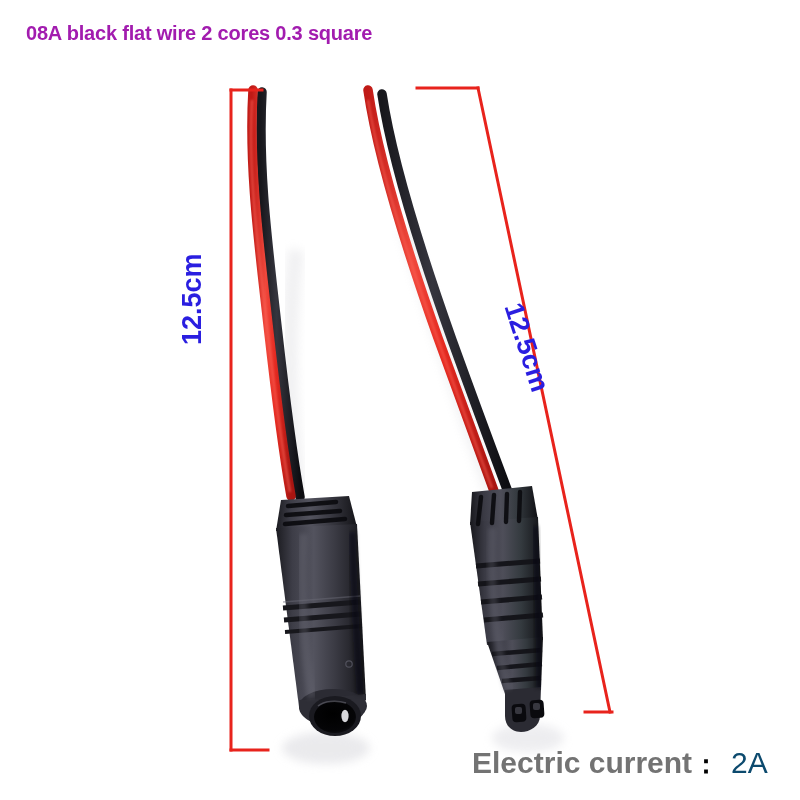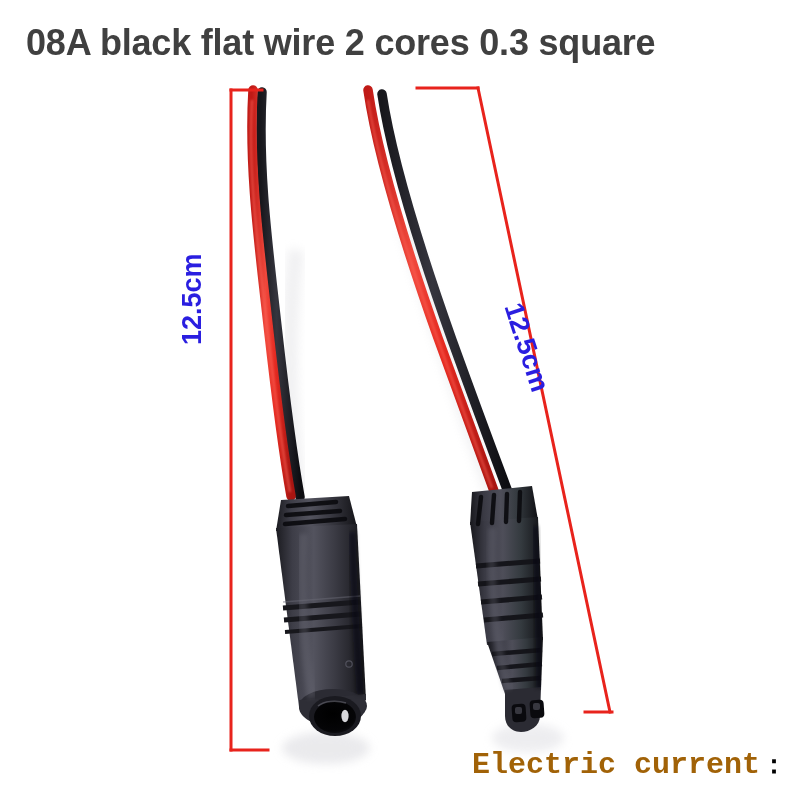--- a/index.html
+++ b/index.html
@@ -20,23 +20,23 @@
     left: 0;
     top: 0;
     width: 800px;
     height: 800px;
   }
   .title-text {
     position: absolute;
     left: 26px;
     top: 22px;
     font-family: "Liberation Sans", sans-serif;
-    font-size: 36px;
-    font-weight: bold;
-    color: #404040;
+    font-size: 20px;
+    font-weight: bold;
+    color: #a21caf;
     letter-spacing: -0.2px;
     white-space: nowrap;
   }
   .dim-label {
     position: absolute;
     font-family: "Liberation Sans", sans-serif;
     font-size: 27px;
     font-weight: bold;
     color: #2a1ee0;
     white-space: nowrap;
@@ -55,24 +55,24 @@
   }
   .footer-row {
     position: absolute;
     left: 472px;
     top: 746px;
     display: flex;
     align-items: baseline;
     white-space: nowrap;
   }
   .footer-label {
-    font-family: Liberation Mono, monospace;
+    font-family: Liberation Sans, sans-serif;
     font-size: 30px;
     font-weight: bold;
-    color: #a16207;
+    color: #737373;
   }
   .footer-colon {
     font-family: "Liberation Sans", sans-serif;
     font-size: 26px;
     font-weight: bold;
     color: #000000;
     padding: 0 2px 0 1px;
   }
   .footer-value {
     font-family: "Liberation Sans", sans-serif;

